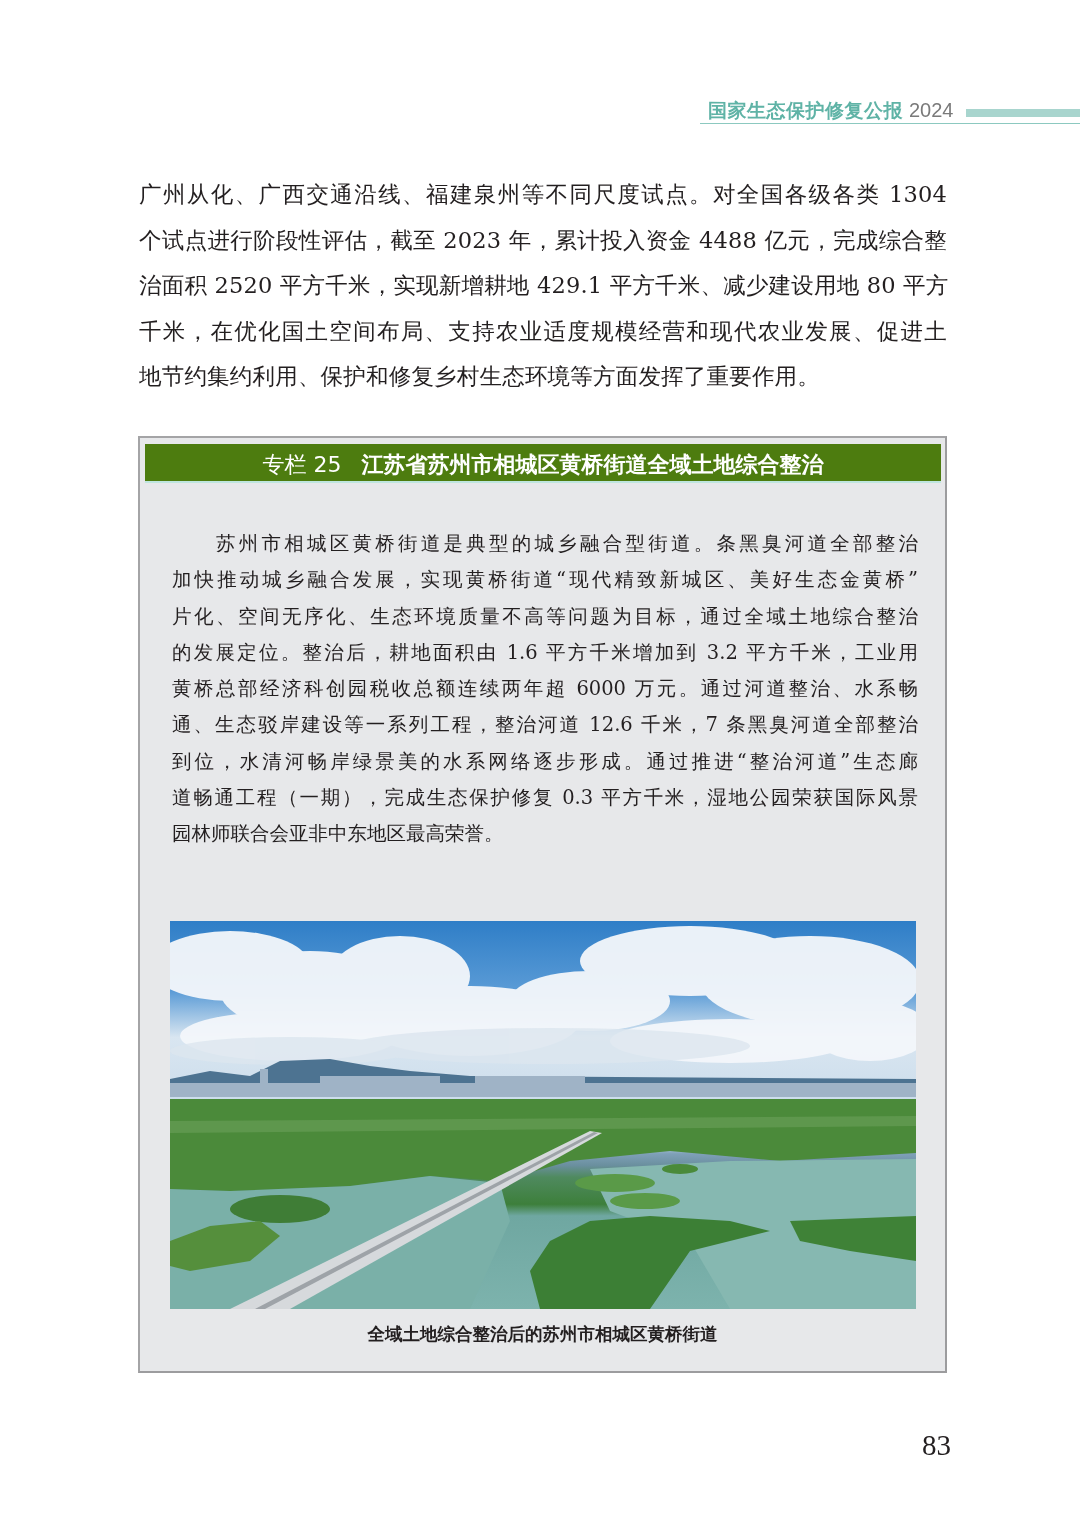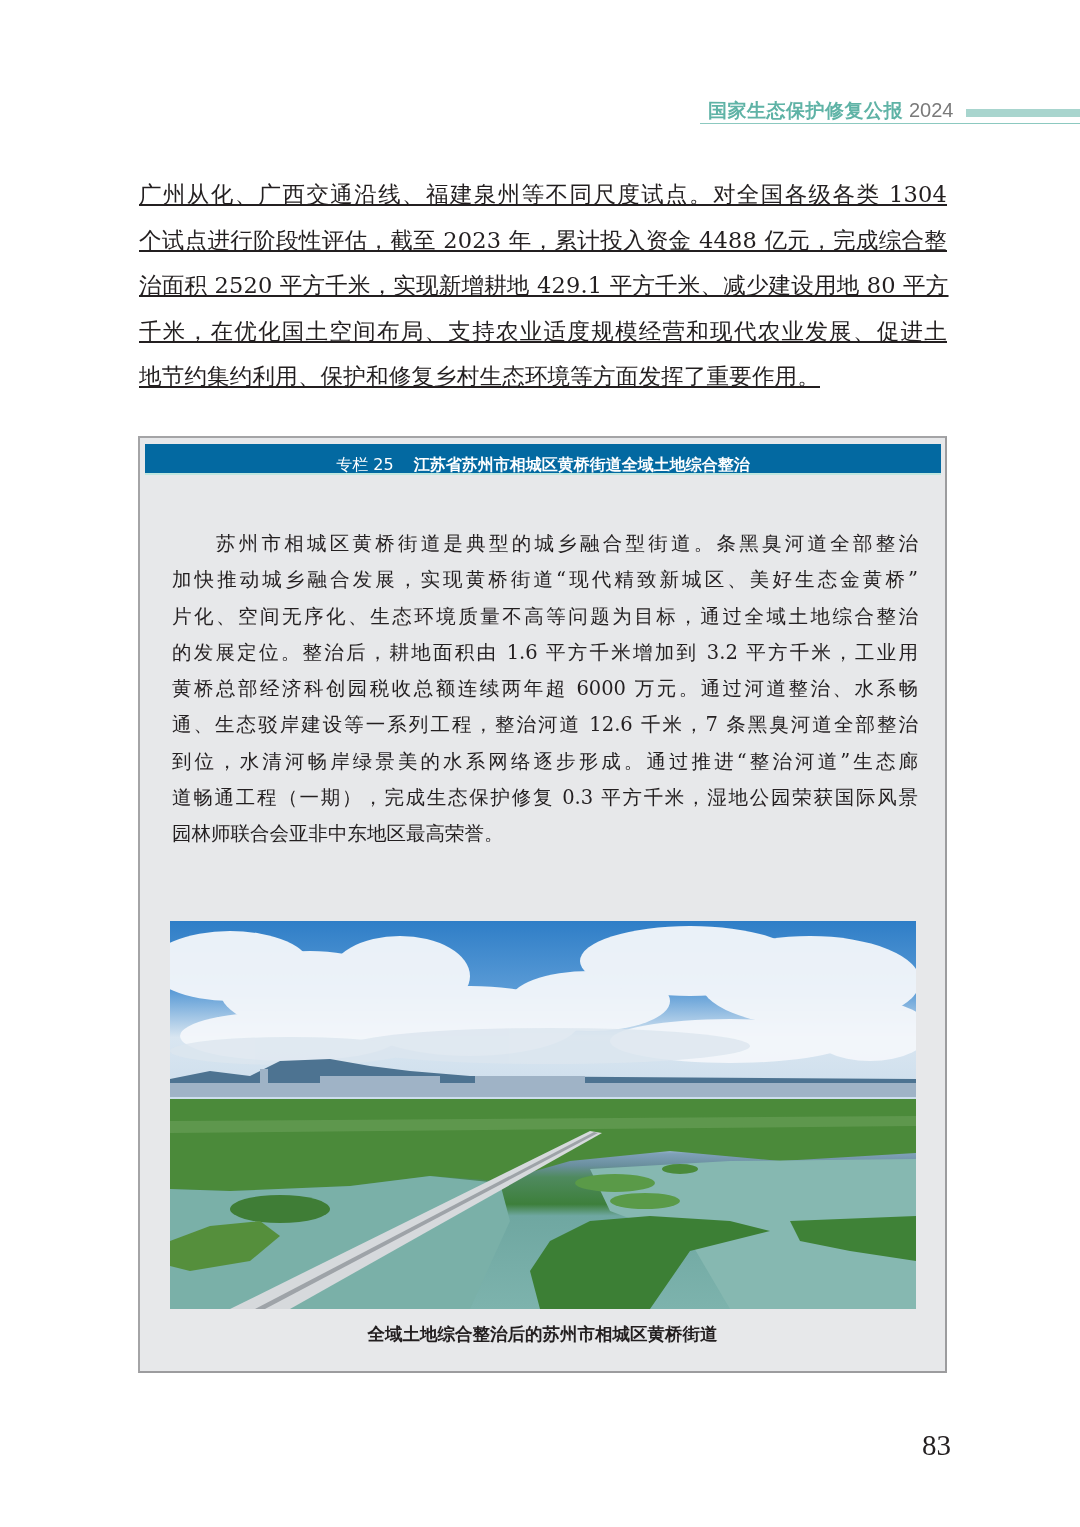--- a/index.html
+++ b/index.html
@@ -17,36 +17,36 @@
     .running-header .year {
       font-family: "Liberation Sans", sans-serif; font-weight: normal; color: #7a7a7a;
       font-size: 20px; margin-left: 6px; letter-spacing: 0;
     }
     .running-header .bar { position: absolute; left: 966px; top: 13px; width: 114px; height: 8px; background: #a8d5ce; }
 
     
     .body-text {
       position: absolute; left: 139px; top: 172px; width: 808px;
       font-size: 22.5px; line-height: 45.5px; color: #231f20;
-      text-align: justify; text-align-last: left; letter-spacing: 0.2px; text-decoration: underline;
+      text-align: justify; text-align-last: left; letter-spacing: 0.2px;
     }
     .body-text .line { display: block; white-space: nowrap; text-align-last: justify; }
     .body-text .line.last { text-align-last: left; }
 
     
     .box {
       position: absolute; left: 138px; top: 436px; width: 809px; height: 937px;
       background: #e7e8ea; border: 2px solid #a4a4a6; border-right-color: #9c9c9e; border-bottom-color: #9c9c9e;
     }
     .box-header {
-      position: absolute; left: 5px; top: 6px; width: 796px; height: 31px;
-      background: #0369a1; border-bottom: 2px solid #bfe6df;
+      position: absolute; left: 5px; top: 6px; width: 796px; height: 39px;
+      background: #4d7c0f; border-bottom: 2px solid #bfe6df;
       color: #ffffff; text-align: center;
       font-family: "DejaVu Sans", "Liberation Sans", sans-serif; font-weight: bold;
-      font-size: 16px; line-height: 41px; white-space: nowrap;
+      font-size: 22px; line-height: 41px; white-space: nowrap;
     }
     .box-header .num { margin-right: 20px; font-weight: normal; }
     .box-body {
       position: absolute; left: 32px; top: 88px; width: 746px;
       font-size: 19.5px; line-height: 36.3px; color: #231f20;
     }
     .box-body .line { display: block; white-space: nowrap; text-align: justify; text-align-last: justify; }
     .box-body .line.first { padding-left: 44px; }
     .box-body .line.last { text-align-last: left; }
 

